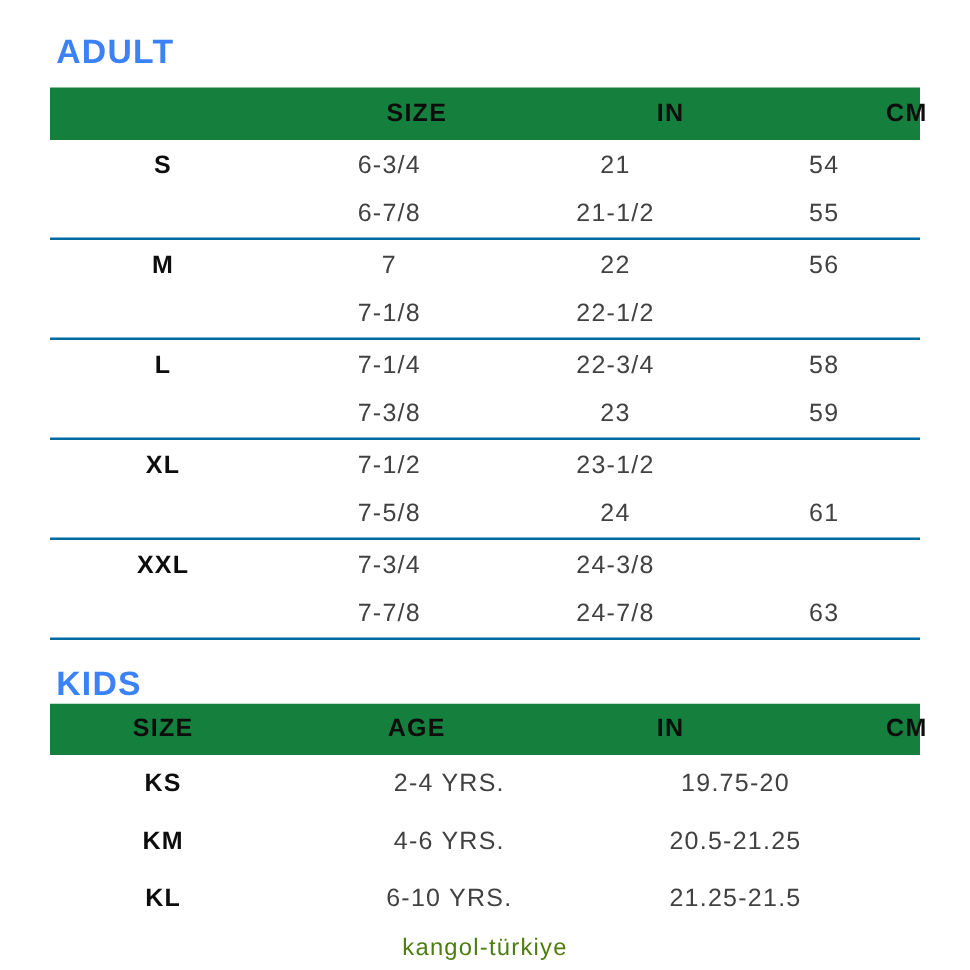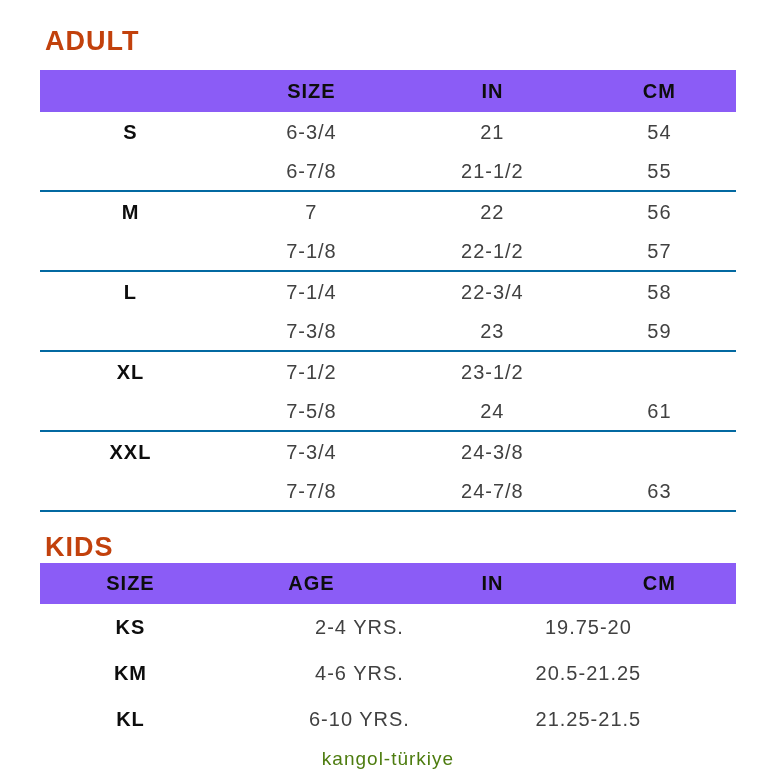--- a/index.html
+++ b/index.html
@@ -15,40 +15,41 @@
     overflow: hidden;
   }
   .container {
     margin: 0 40px;
     width: 696px;
   }
   .section-title {
     font-size: 27px;
     line-height: 31px;
     font-weight: bold;
-    color: #c2410c;
+    color: #3b82f6;
     letter-spacing: 1px;
     margin: 0 0 0 5px;
   }
   .section-title.adult { margin-top: 26px; margin-bottom: 13px; }
   .section-title.kids  { margin-top: 20px; }
 
   .size-table { width: 100%; }
 
   .row {
     display: grid;
     grid-template-columns: 26% 26% 26% 22%;
     align-items: center;
     box-sizing: border-box;
   }
   .row > div { text-align: center; }
 
   .header-row {
-    background: #8b5cf6;
+    background: #15803d;
     height: 42px;
+    gap: 22px;
   }
   .header-row.kids-header { height: 41px; }
   .header-cell {
     font-size: 20px;
     font-weight: bold;
     color: #0d0d0d;
     letter-spacing: 1px;
   }
 
   .data-row { height: 40px; }
@@ -111,21 +112,20 @@
     <div class="row data-row">
       <div class="label-cell">M</div>
       <div class="value-cell">7</div>
       <div class="value-cell">22</div>
       <div class="value-cell">56</div>
     </div>
     <div class="row data-row group-end">
       <div class="label-cell"></div>
       <div class="value-cell">7-1/8</div>
       <div class="value-cell">22-1/2</div>
-      <div class="value-cell">57</div>
     </div>
 
     <div class="row data-row">
       <div class="label-cell">L</div>
       <div class="value-cell">7-1/4</div>
       <div class="value-cell">22-3/4</div>
       <div class="value-cell">58</div>
     </div>
     <div class="row data-row group-end">
       <div class="label-cell"></div>

